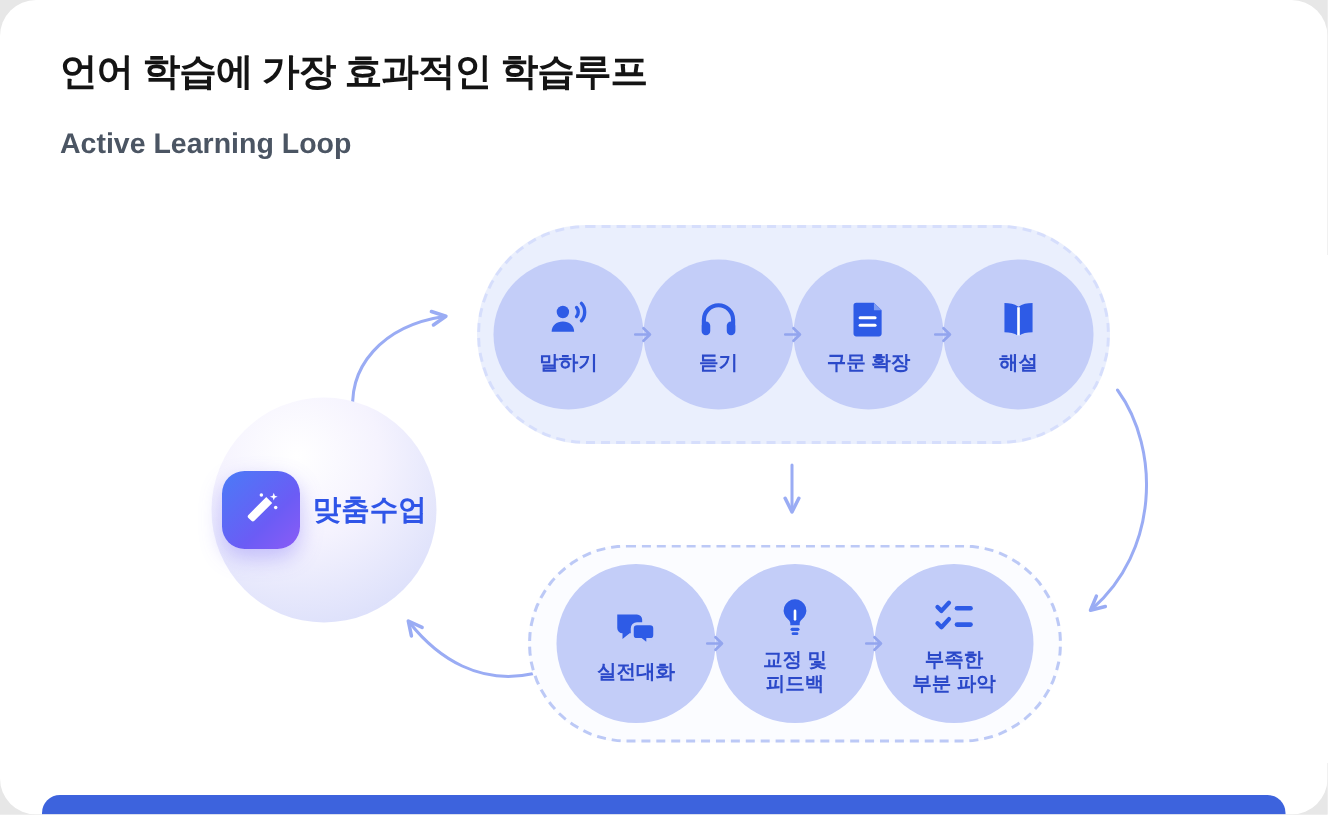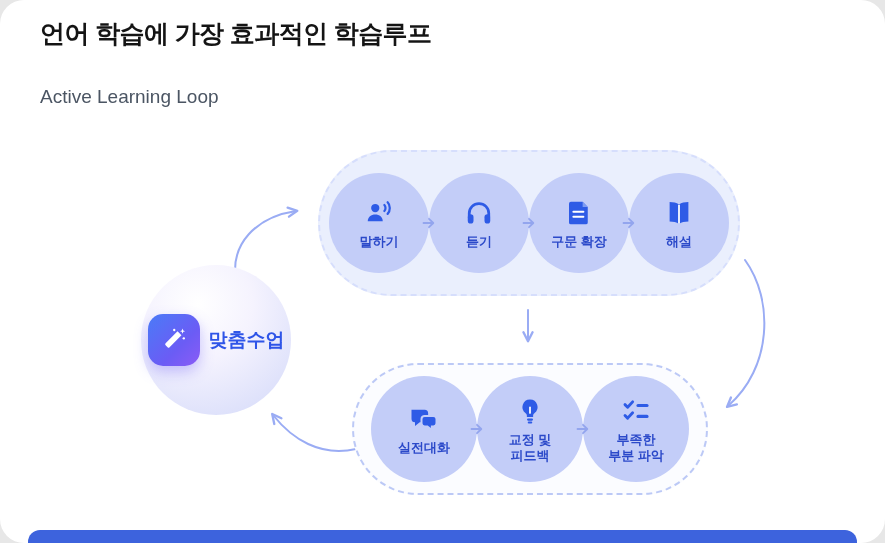--- a/index.html
+++ b/index.html
@@ -1,25 +1,25 @@
 <!DOCTYPE html>
 <html><head>
 <meta charset="utf-8">
 <style>
   html,body { margin:0; padding:0; background:#e7e7e7; font-family:"Liberation Sans", sans-serif; }
   .card {
     position:relative; width:885px; height:543px; background:#ffffff;
     border-radius:24px; overflow:hidden;
   }
   .title {
-    position:absolute; left:40px; top:17px; font-size:25px; font-weight:800;
+    position:absolute; left:40px; top:31px; font-size:25px; font-weight:800;
     color:#141414; letter-spacing:-0.6px; margin:0;
   }
   .subtitle {
-    position:absolute; left:40px; top:86px; font-size:19px; font-weight:400;
+    position:absolute; left:40px; top:86px; font-size:19px; font-weight:700;
     color:#4b5563;
   }
   .arrows { position:absolute; inset:0; pointer-events:none; }
 
   
   .hub {
     position:absolute; left:141px; top:265px; width:150px; height:150px; border-radius:50%;
     background:radial-gradient(circle at 38% 26%, #ffffff 0%, #f5f3fe 38%, #d2d8f9 100%);
     display:flex; flex-direction:row; align-items:center; justify-content:center; gap:9px;
   }

